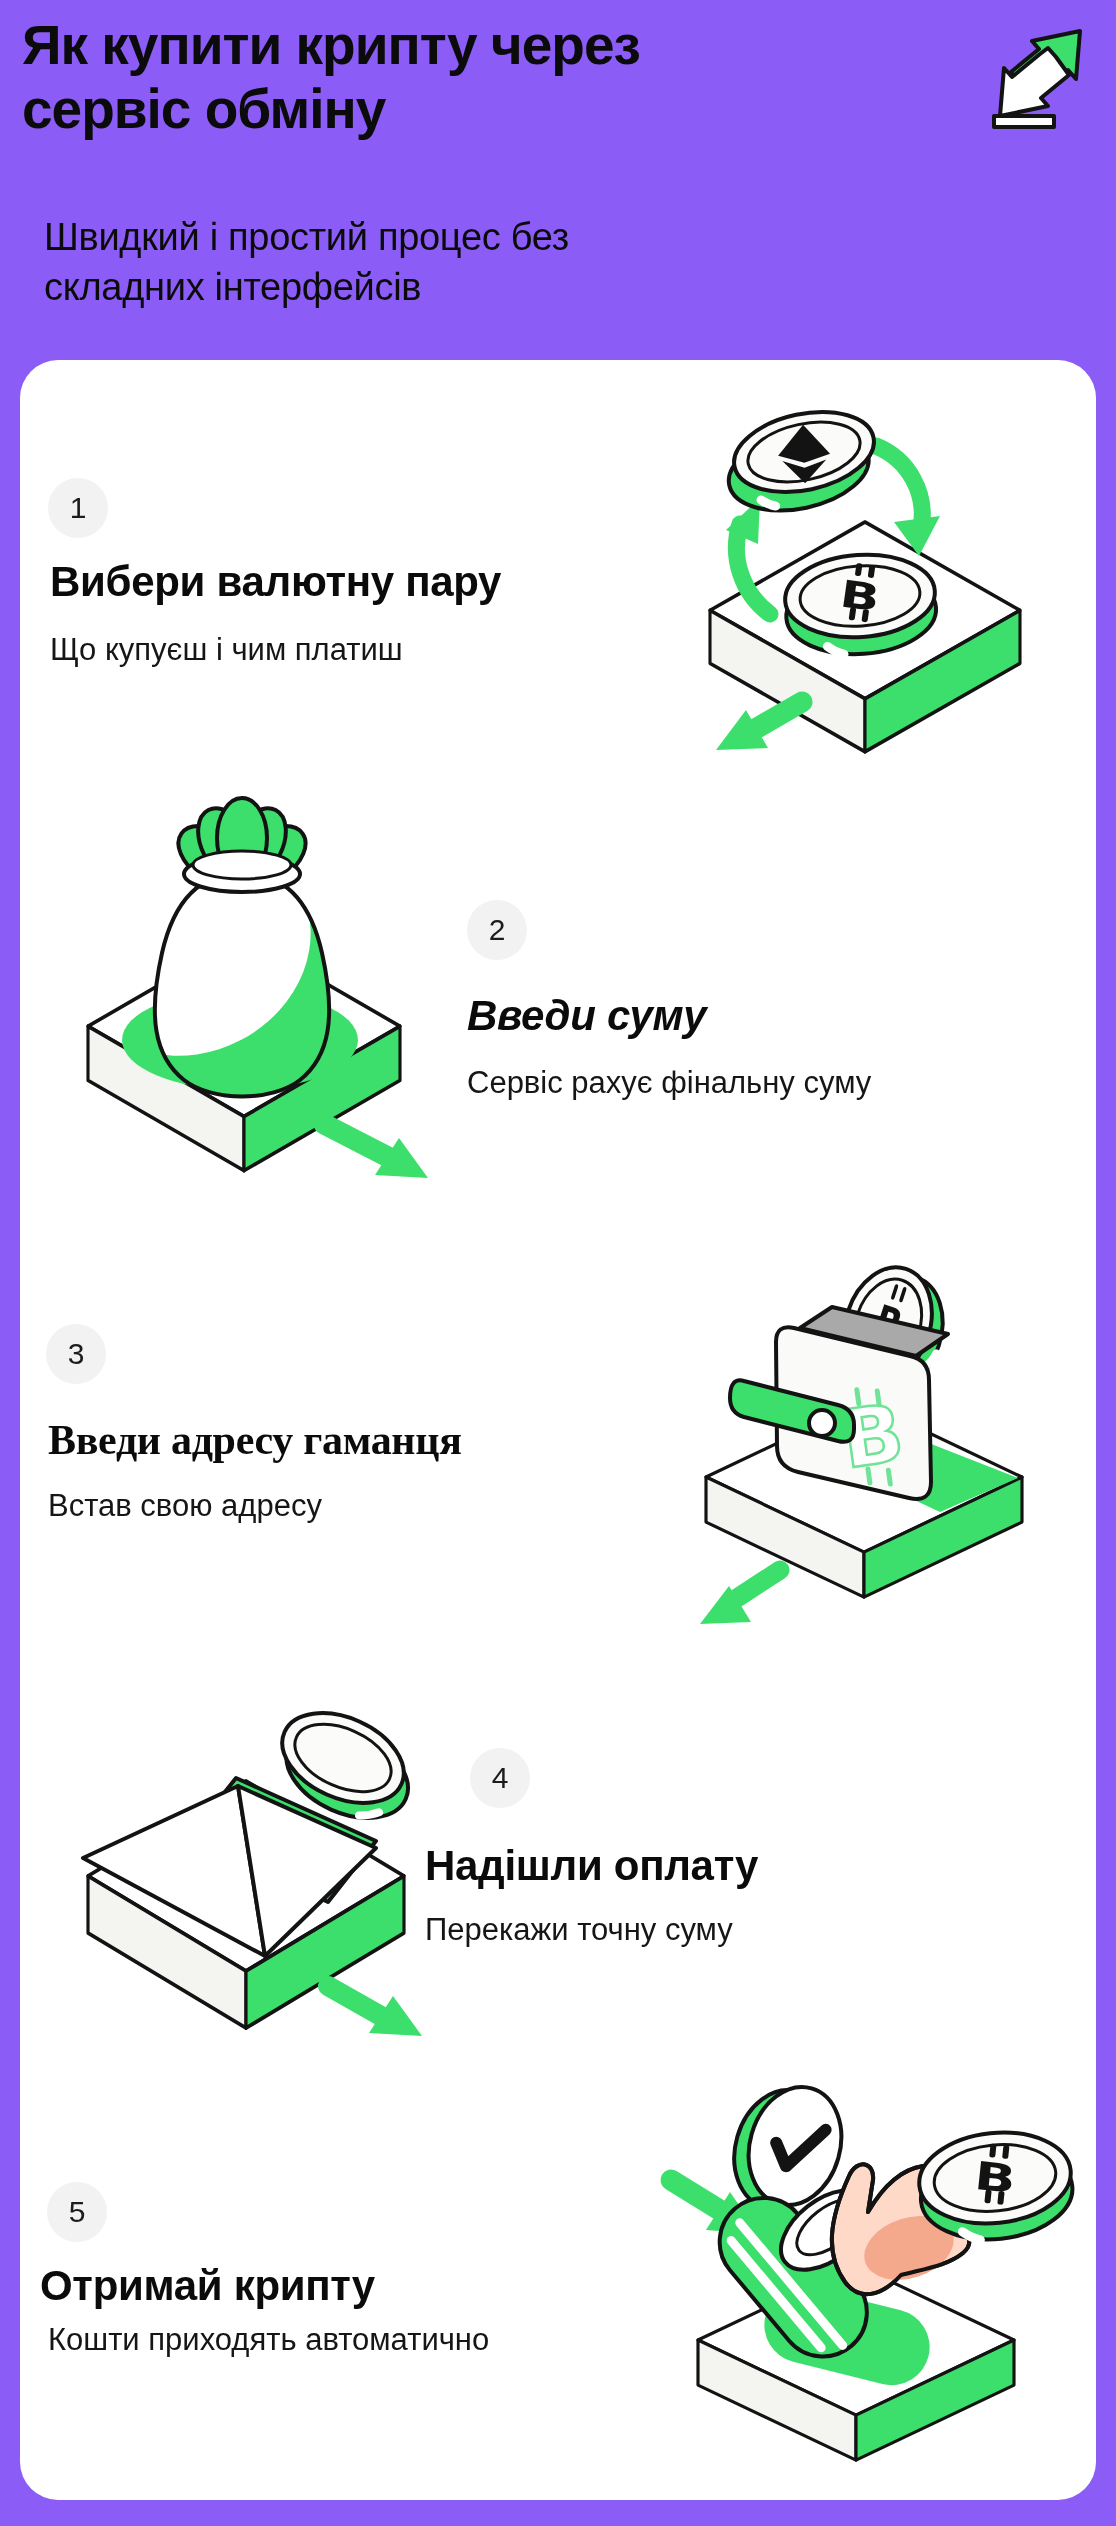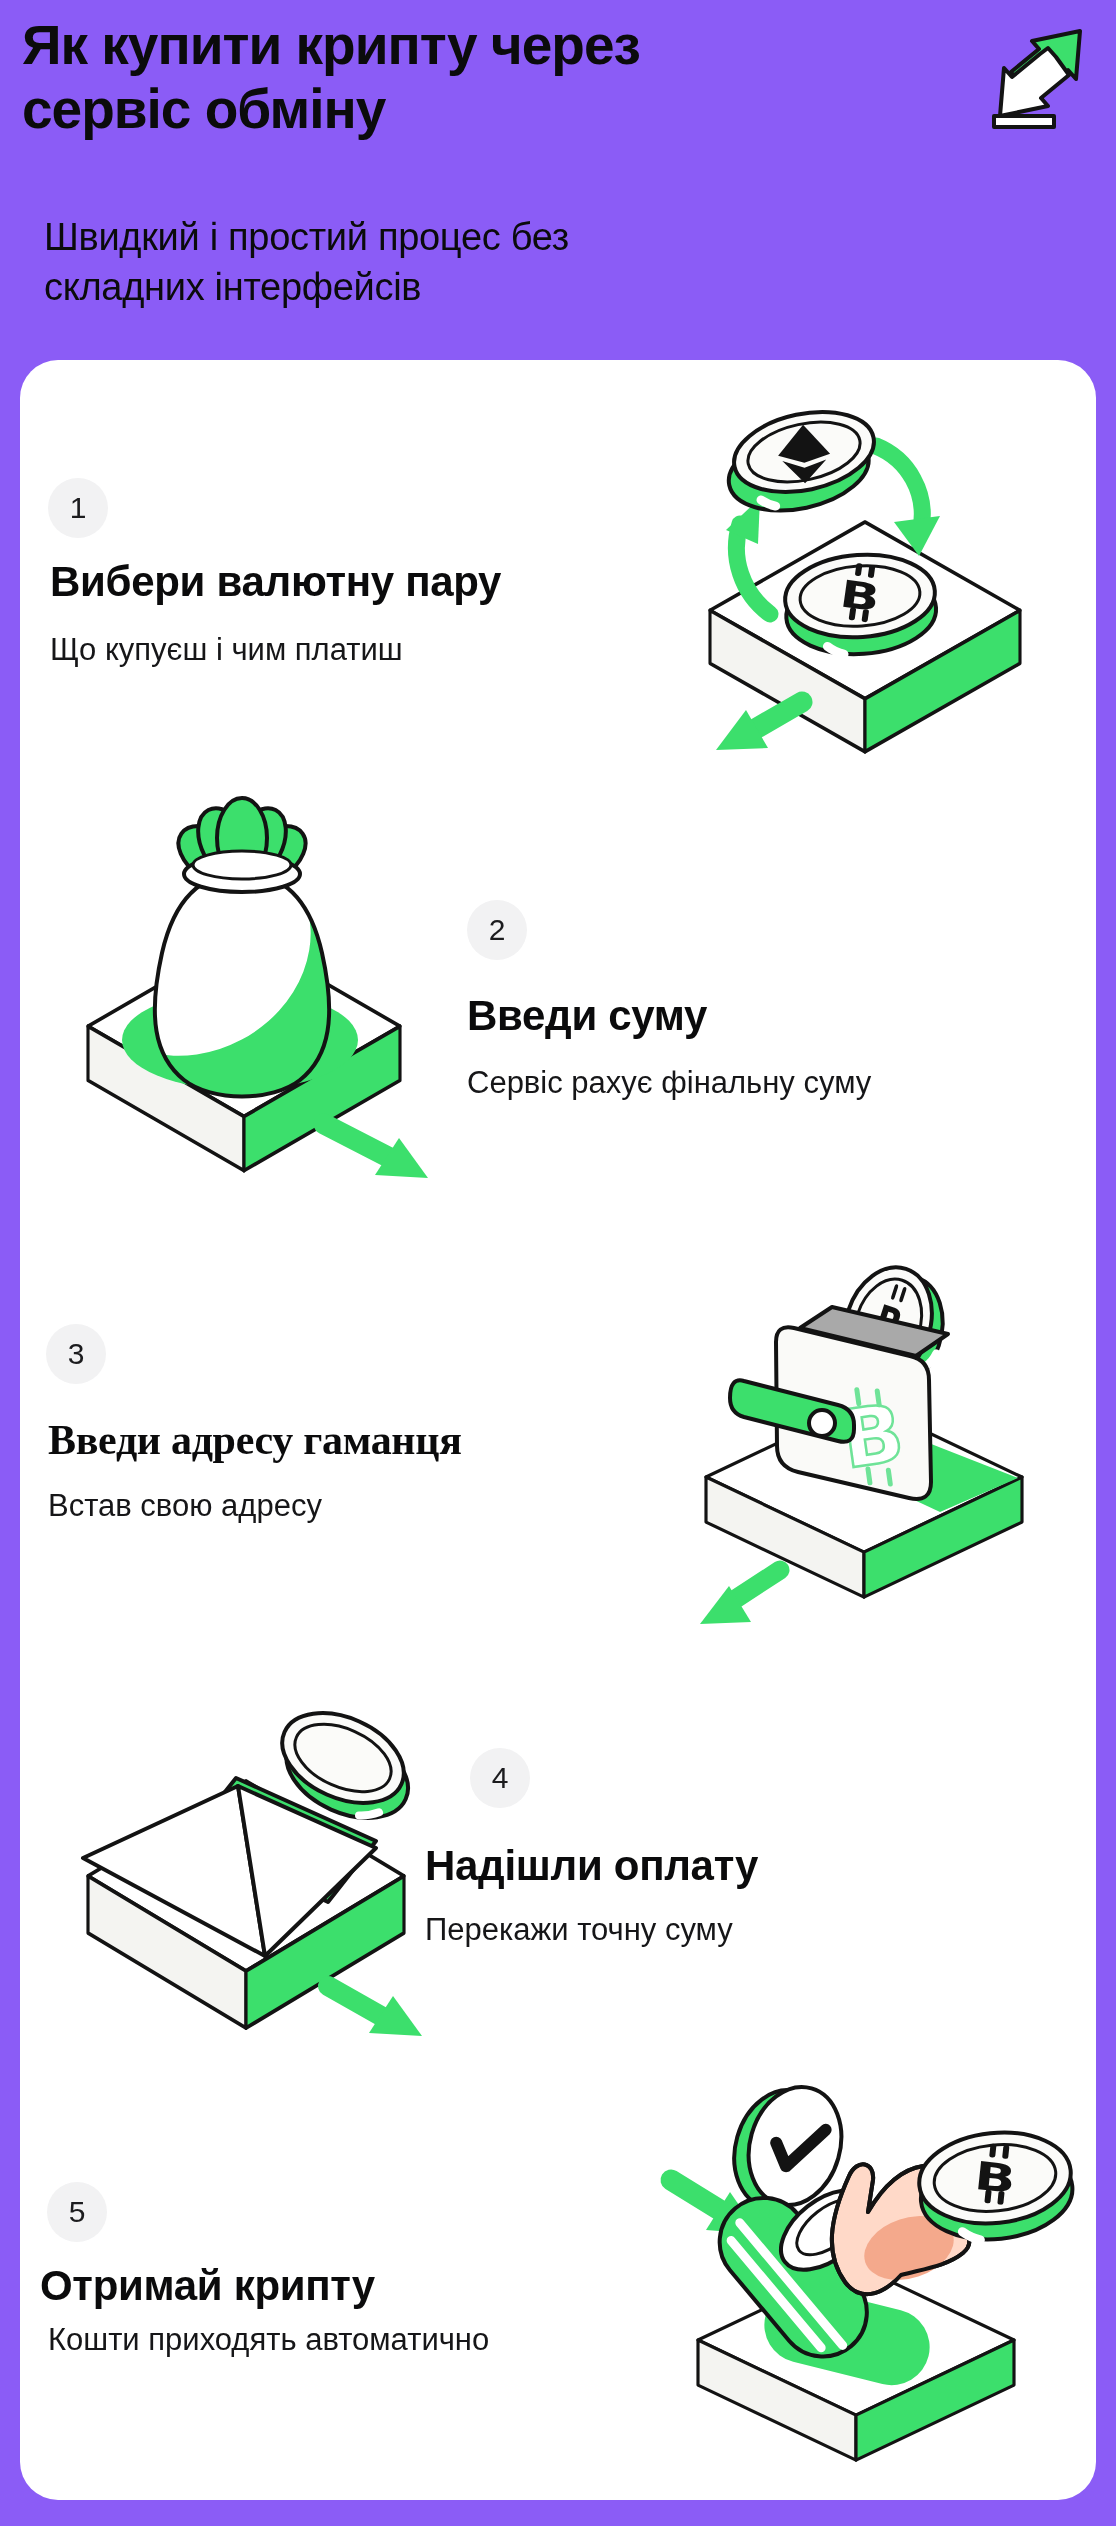--- a/index.html
+++ b/index.html
@@ -47,21 +47,21 @@
   .illus{position:absolute;}
   .illus svg{display:block;width:100%;height:100%;}
   .illus path,.illus polygon,.illus ellipse,.illus rect,.illus line{
     stroke-linejoin:round;stroke-linecap:round;
   }
   svg text{font-family:"DejaVu Sans","Liberation Sans",sans-serif;}
   
   .s1-badge{left:28px;top:118px;}   .s1-title{left:30px;top:198px;}  .s1-desc{left:30px;top:272px;}
   .s1-illus{left:668px;top:22px;width:418px;height:402px;}
   .s2-illus{left:22px;top:428px;width:432px;height:397px;}
-  .s2-badge{left:447px;top:540px;}  .s2-title{left:447px;top:632px;} .s2-desc{left:447px;top:705px;}
+  .s2-badge{left:447px;top:540px;}  .s2-title{left:447px;top:632px;font-style:italic;} .s2-desc{left:447px;top:705px;}
   .s3-badge{left:26px;top:964px;}   .s3-title{left:28px;top:1056px;font-family:Liberation Serif, serif;} .s3-desc{left:28px;top:1128px;}
   .s3-illus{left:628px;top:890px;width:455px;height:402px;}
   .s4-illus{left:8px;top:1326px;width:458px;height:418px;}
   .s4-badge{left:450px;top:1388px;} .s4-title{left:405px;top:1482px;}.s4-desc{left:405px;top:1552px;}
   .s5-badge{left:27px;top:1822px;}  .s5-title{left:20px;top:1902px;} .s5-desc{left:28px;top:1962px;}
   .s5-illus{left:593px;top:1710px;width:492px;height:414px;}
 </style>
 </head>
 <body>
 

